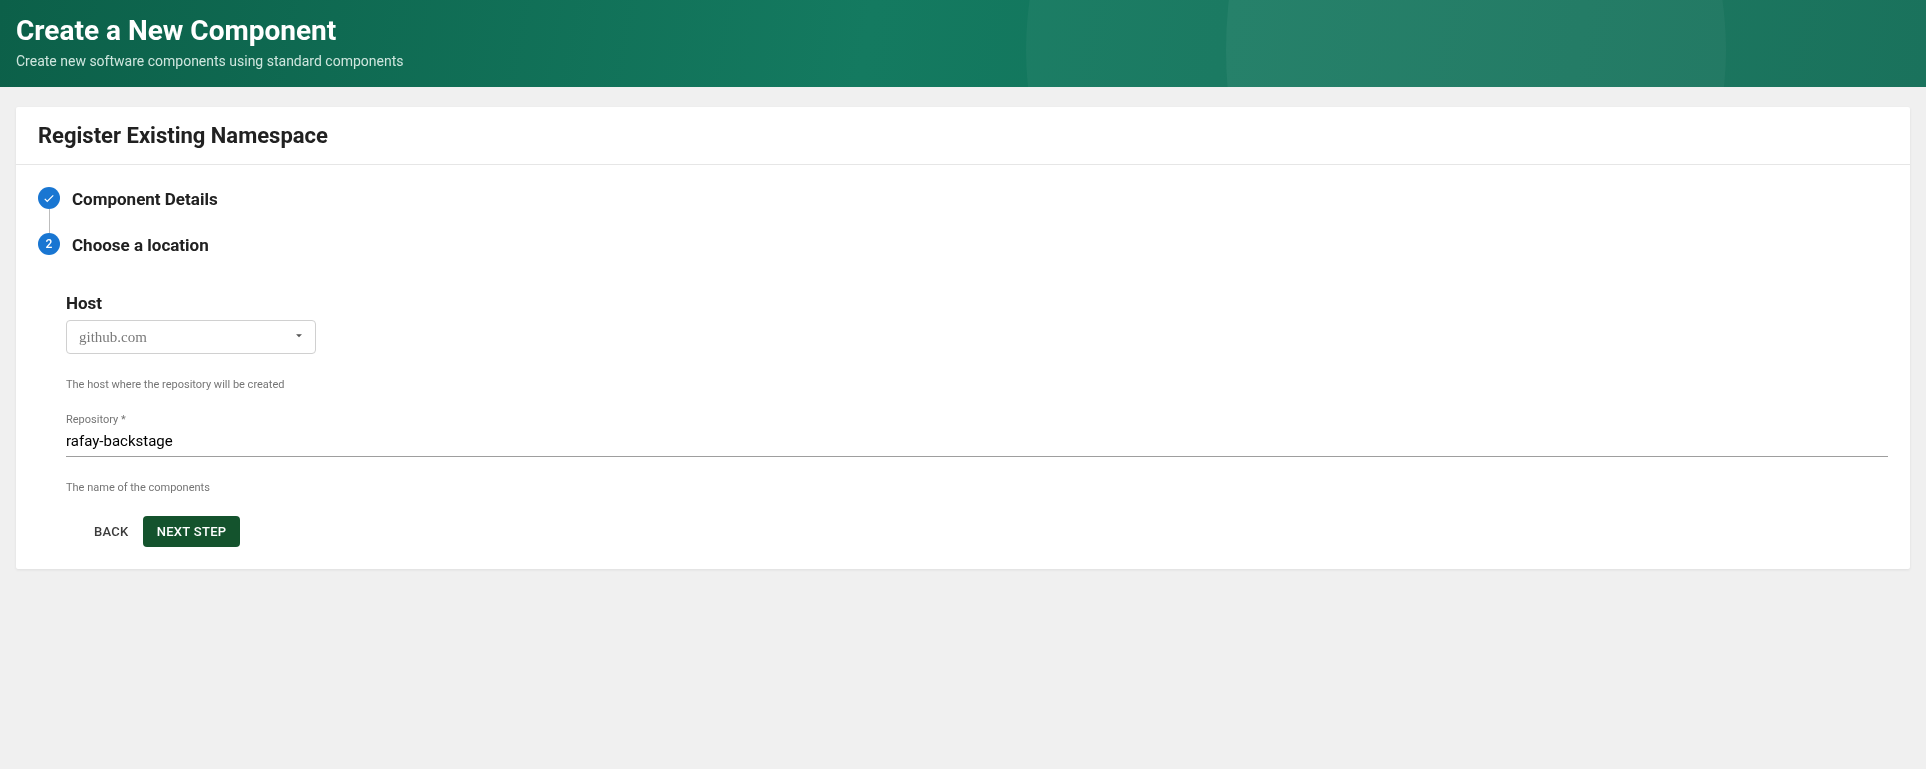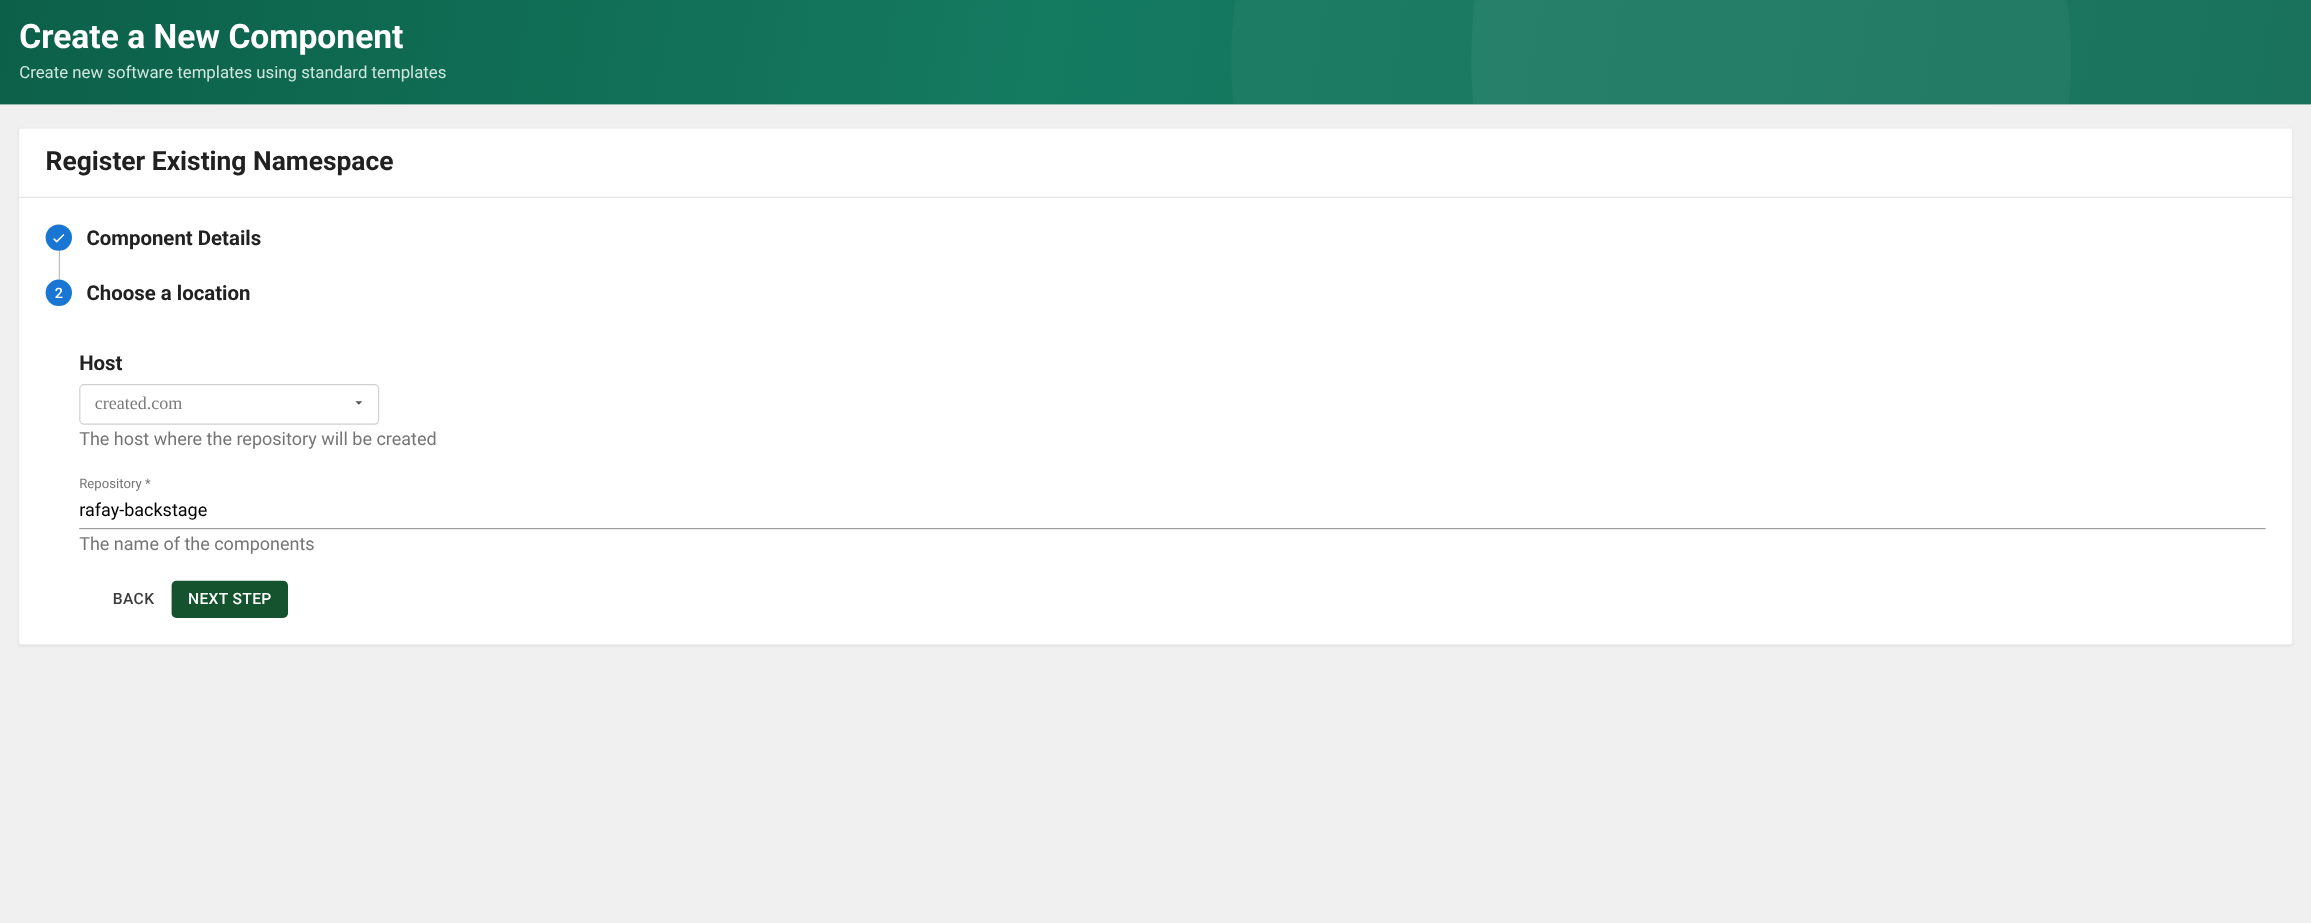--- a/index.html
+++ b/index.html
@@ -135,23 +135,23 @@
   }
   .select-arrow {
     position: absolute;
     right: 10px;
     top: 50%;
     transform: translateY(-50%);
     pointer-events: none;
   }
   .select-arrow svg { width: 14px; height: 14px; fill: #555; }
   .helper {
-    font-size: 15px;
+    font-size: 11px;
     color: #757575;
-    margin-top: 3px;
+    margin-top: 24px;
   }
   .text-input {
     width: 100%;
     border: none;
     border-bottom: 1px solid #9e9e9e;
     padding: 4px 0 6px;
     font-size: 15px;
     font-family: inherit;
     outline: none;
     background: transparent;
@@ -181,21 +181,21 @@
   .btn-primary {
     background: #14532d;
     color: #fff;
   }
 </style>
 </head>
 <body>
 
 <header class="hero">
   <h1>Create a New Component</h1>
-  <p>Create new software templates using standard templates</p>
+  <p>Create new software components using standard components</p>
 </header>
 
 <main class="card">
   <div class="card-header">
     <h2>Register Existing Namespace</h2>
   </div>
   <div class="card-body">
 
     <ol class="steps">
       <li class="step">
@@ -211,21 +211,21 @@
         <span class="step-icon">2</span>
         <span class="step-label">Choose a location</span>
       </li>
     </ol>
 
     <div class="form-section">
 
       <div class="field">
         <label class="field-label">Host</label>
         <div class="select-wrap">
-          <button type="button" class="select">created.com</button>
+          <button type="button" class="select">github.com</button>
           <span class="select-arrow">
             <svg viewBox="0 0 24 24">
                 <path d="M7 10l5 5 5-5z"></path>
               </svg>
           </span>
         </div>
         <div class="helper">The host where the repository will be created</div>
       </div>
 
 

